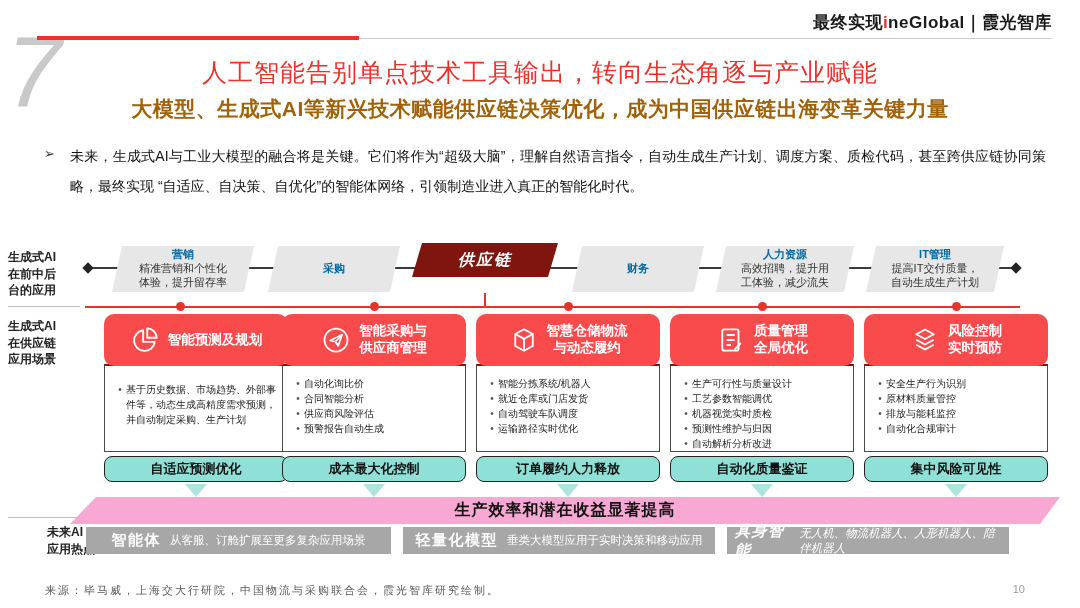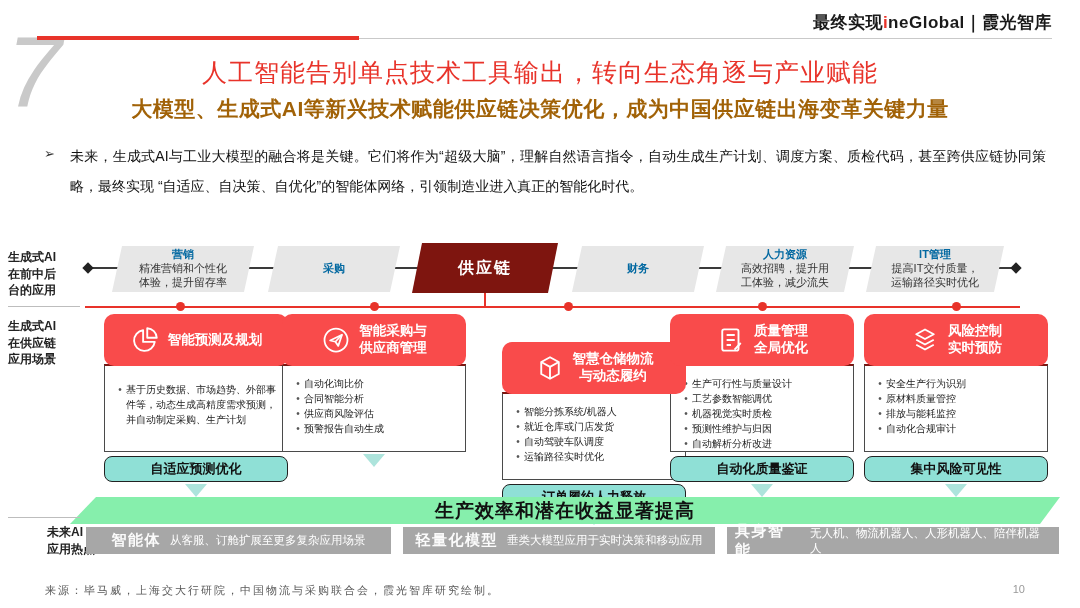--- a/index.html
+++ b/index.html
@@ -31,21 +31,21 @@
   .side-rule { position:absolute; left:8px; width:72px; height:1px; background:#bdbdbd; }
 
   
   .flow-line { position:absolute; left:88px; top:267px; width:930px; height:2px; background:#3a3a3a; }
   .flow-diamond { position:absolute; top:264px; width:8px; height:8px; background:#222; transform:rotate(45deg); }
   .stage { position:absolute; top:246px; height:46px; background:#e7e7e7; text-align:center;
     clip-path:polygon(10px 0, 100% 0, calc(100% - 10px) 100%, 0 100%);
     display:flex; flex-direction:column; justify-content:center; z-index:1; }
   .stage .stage-name { font-size:11px; font-weight:bold; color:#0369a1; line-height:1.2; }
   .stage .stage-desc { font-size:11px; color:#333; line-height:1.25; white-space:pre-line; margin-top:1px; }
-  .stage.highlight { top:243px; height:50px; background:#7e150f; }
+  .stage.highlight { top:243px; height:34px; background:#7e150f;font-style:italic; }
   .stage.highlight .stage-name { color:#fff; font-size:16px; letter-spacing:2px; }
   .chain-red-line { position:absolute; left:85px; top:306px; width:935px; height:2px; background:#e8332a; }
   .chain-dot { position:absolute; top:302px; width:9px; height:9px; border-radius:50%; background:#e8332a; }
   .chain-vline { position:absolute; left:484px; top:293px; width:2px; height:14px; background:#e8332a; }
 
   
   .card-col { position:absolute; width:184px; top:314px; }
   .card-head { position:relative; height:52px; background:#f94b4b; border-radius:10px;
     display:flex; align-items:center; justify-content:center; gap:8px; padding:0 6px; z-index:1; }
   .card-head .ctitle { color:#fff; font-weight:bold; font-size:13.5px; line-height:1.25;
@@ -59,23 +59,23 @@
   .bullet-row .t { flex:1; }
   .outcome { margin-top:4px; height:26px; background:#8fe0d6; border:1.6px solid #222;
     border-radius:8px; display:flex; align-items:center; justify-content:center;
     font-size:13px; font-weight:bold; color:#111; }
   .outcome-tri { width:0; height:0; margin:2px auto 0;
     border-left:11px solid transparent; border-right:11px solid transparent;
     border-top:13px solid #ade4dc; }
 
   
   .benefit-banner { position:absolute; left:70px; top:497px; width:990px; height:27px;
-    background:#86efac; clip-path:polygon(26px 0, 100% 0, calc(100% - 20px) 100%, 0 100%);
+    background:#f9a8d4; clip-path:polygon(26px 0, 100% 0, calc(100% - 20px) 100%, 0 100%);
     display:flex; align-items:center; justify-content:center;
-    font-size:19px; font-weight:bold; color:#111; letter-spacing:1px; }
+    font-size:16px; font-weight:bold; color:#111; letter-spacing:1px; }
 
   
   .future-box { position:absolute; top:527px; height:27px; background:#a7a7a7;
     display:flex; align-items:center; justify-content:center; gap:9px; padding:0 8px; }
   .future-box .flabel { font-size:15px; font-weight:bold; color:rgba(255,255,255,.95); letter-spacing:1.5px; }
   .future-box .fdesc { font-size:11.5px; color:#fff; }
 
   
   .source { position:absolute; left:45px; top:583px; font-size:11px; color:#595959; letter-spacing:2px; }
   .page-num { position:absolute; right:55px; top:583px; font-size:11px; color:#999; }
@@ -119,21 +119,21 @@
     <div class="stage-name">财务</div>
   </div>
   <div class="stage" style="left:716px; width:138px;">
     <div class="stage-name">人力资源</div>
     <div class="stage-desc">高效招聘，提升用
 工体验，减少流失</div>
   </div>
   <div class="stage" style="left:866px; width:138px;">
     <div class="stage-name">IT管理</div>
     <div class="stage-desc">提高IT交付质量，
-运输路径实时优化</div>
+自动生成生产计划</div>
   </div>
 
   <div class="chain-red-line"></div>
   <div class="chain-vline"></div>
   <div class="chain-dot" style="left:176px;"></div>
   <div class="chain-dot" style="left:370px;"></div>
   <div class="chain-dot" style="left:564px;"></div>
   <div class="chain-dot" style="left:758px;"></div>
   <div class="chain-dot" style="left:952px;"></div>
 
@@ -181,24 +181,25 @@
         </div>
       <div class="bullet-row">
           <span class="b">•</span>
           <span class="t">供应商风险评估</span>
         </div>
       <div class="bullet-row">
           <span class="b">•</span>
           <span class="t">预警报告自动生成</span>
         </div>
     </div>
-    <div class="outcome-tri"></div>
-  </div>
-
-  <div class="card-col" style="left:502px;margin-top:28px;">
+    <div class="outcome">成本最大化控制</div>
+    <div class="outcome-tri"></div>
+  </div>
+
+  <div class="card-col" style="left:476px;">
     <div class="card-head">
       <svg width="30" height="30" viewBox="0 0 24 24" fill="none" stroke="#fff" stroke-width="1.5" stroke-linejoin="round">
         <path d="M12 3.4l7 3.8v9.6l-7 3.8-7-3.8V7.2z"></path>
         <path d="M5 7.2l7 3.9 7-3.9"></path>
         <path d="M12 11.1v9.5"></path>
       </svg>
       <div class="ctitle">智慧仓储物流
 与动态履约</div>
     </div>
     <div class="card-body">
@@ -298,21 +299,21 @@
 应用热点</div>
 
   <div class="future-box" style="left:86px; width:305px;">
     <span class="flabel">智能体</span>
     <span class="fdesc">从客服、订舱扩展至更多复杂应用场景</span>
   </div>
   <div class="future-box" style="left:403px; width:312px;">
     <span class="flabel">轻量化模型</span>
     <span class="fdesc">垂类大模型应用于实时决策和移动应用</span>
   </div>
-  <div class="future-box" style="left:727px; width:332px;">
+  <div class="future-box" style="left:727px; width:282px;font-style:italic;">
     <span class="flabel">具身智能</span>
     <span class="fdesc">无人机、物流机器人、人形机器人、陪伴机器人</span>
   </div>
 
   <div class="source">来源：毕马威，上海交大行研院，中国物流与采购联合会，霞光智库研究绘制。</div>
   <div class="page-num">10</div>
 
 </div>
 
 </body></html>

